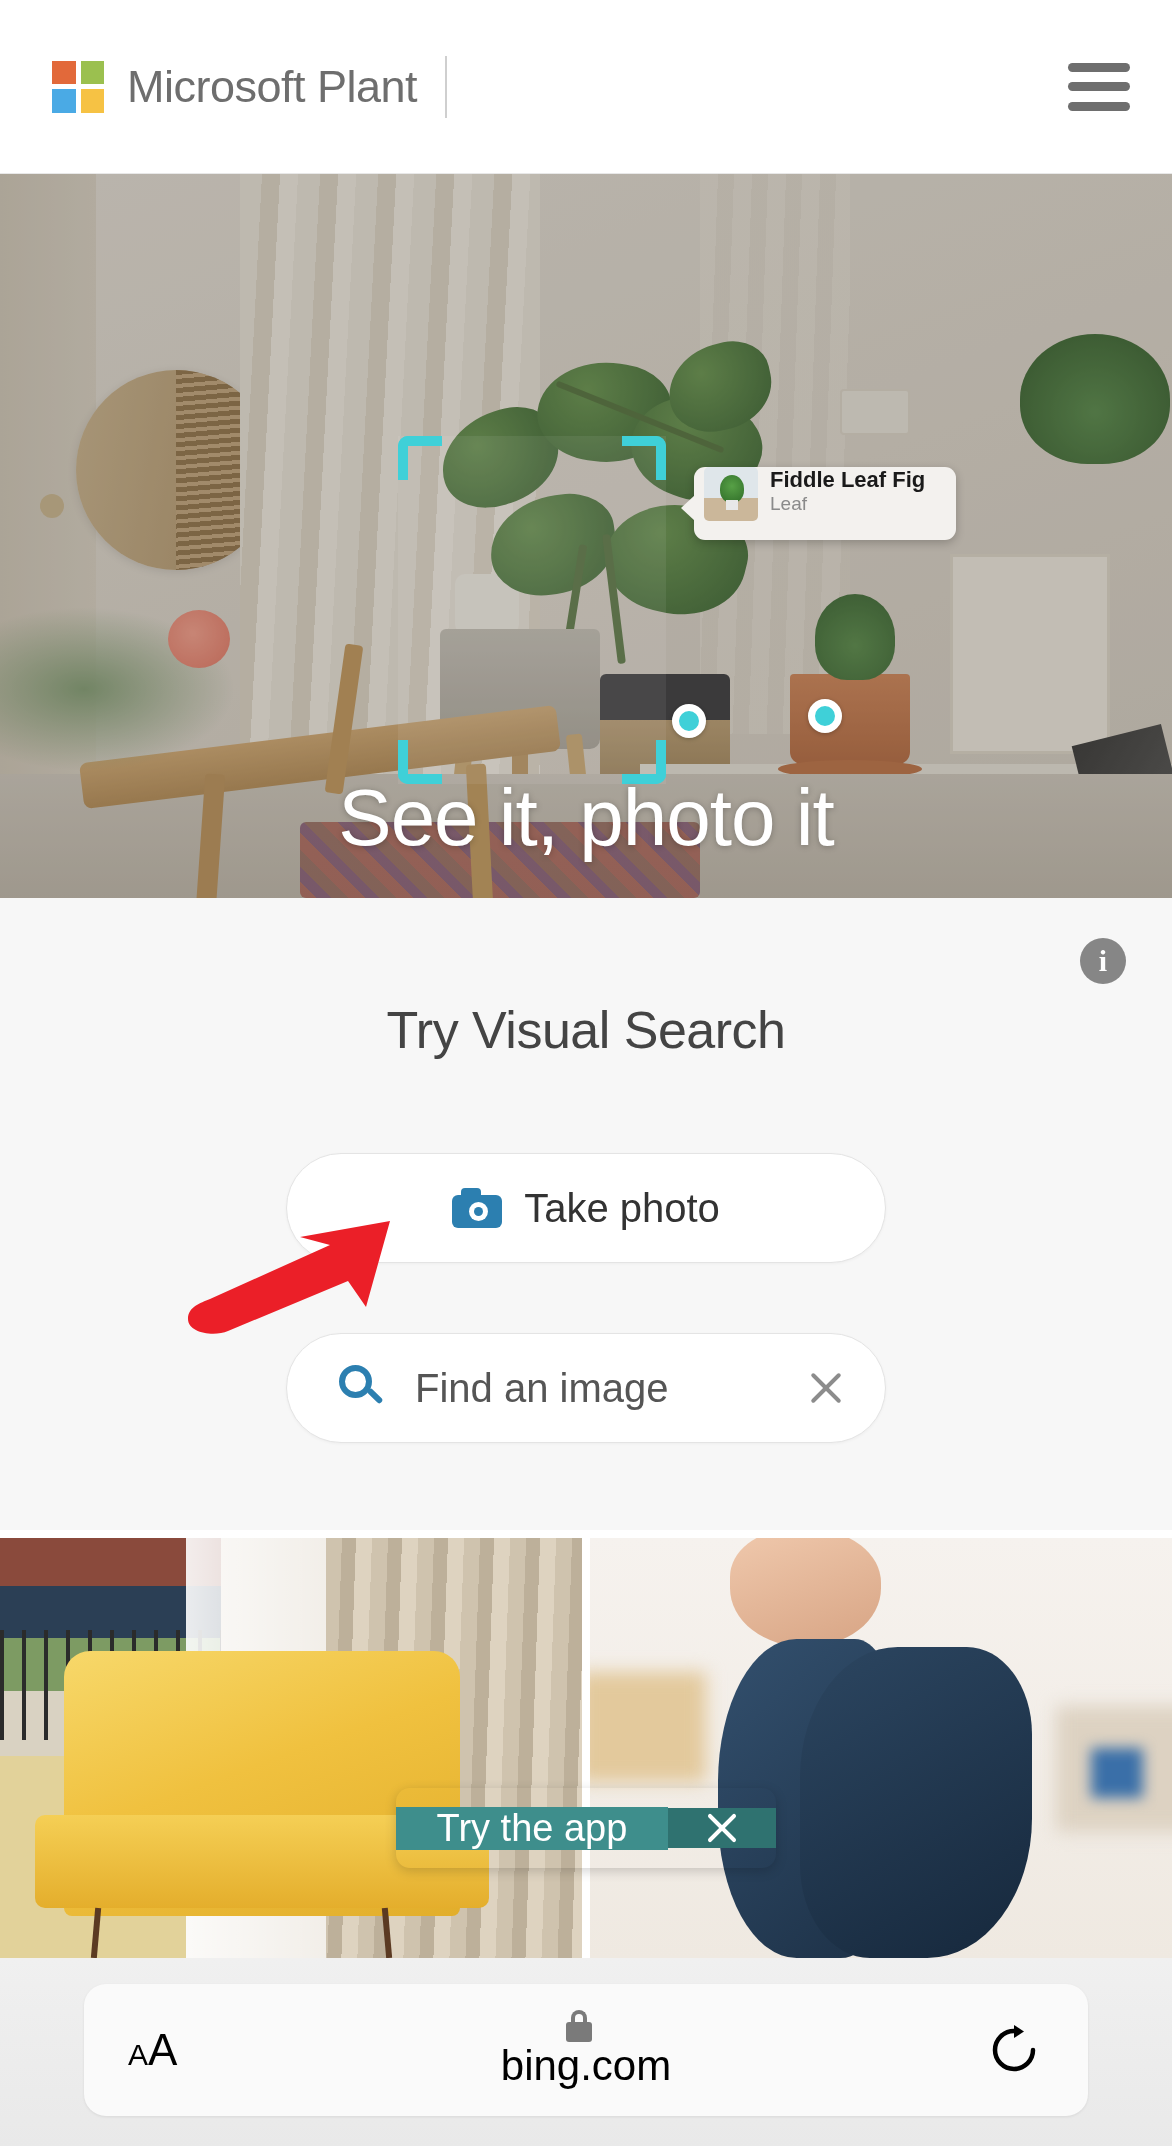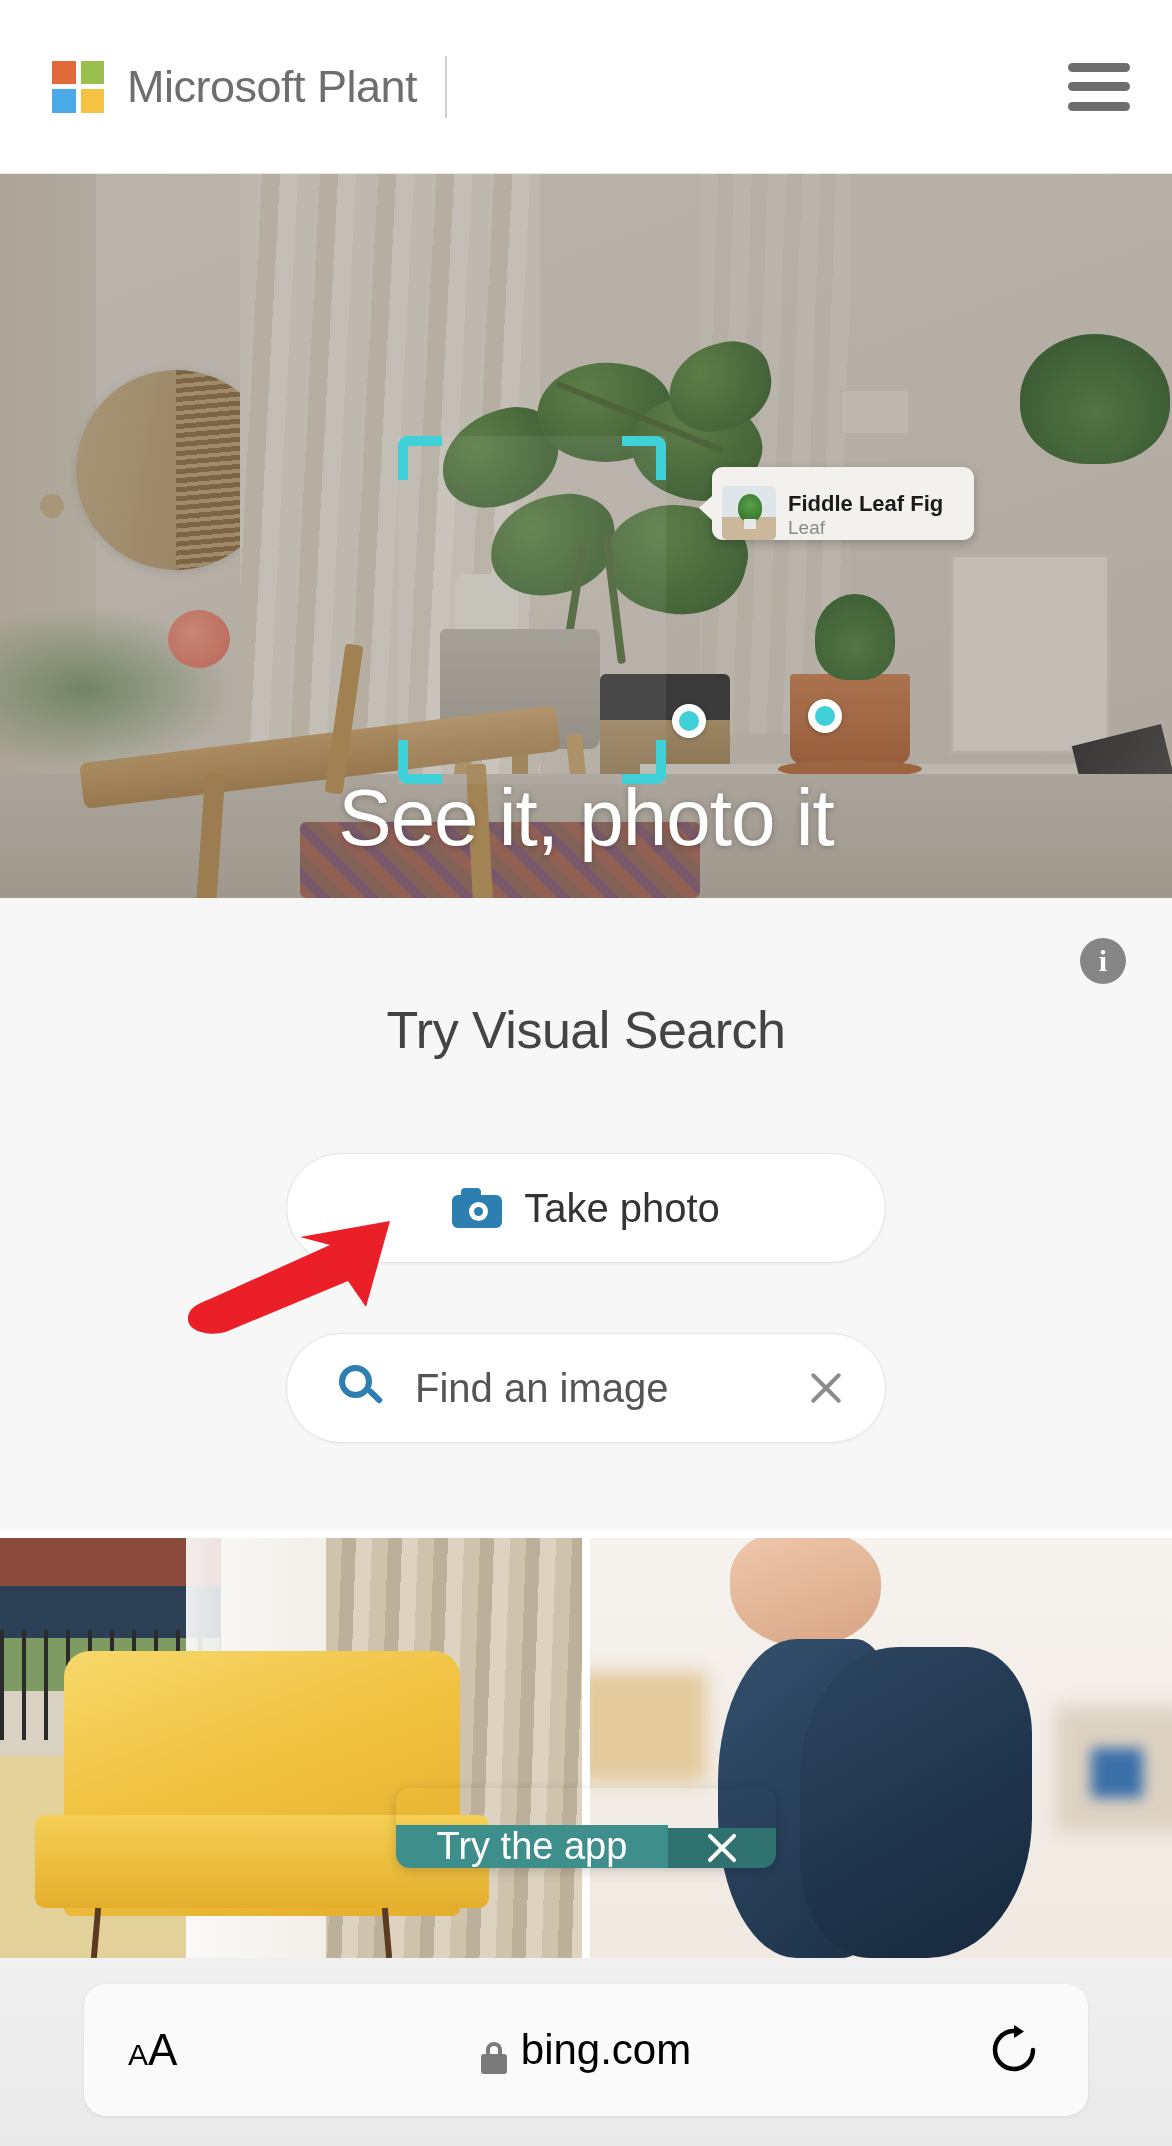--- a/index.html
+++ b/index.html
@@ -108,22 +108,22 @@
   .br-br { border-left:none; border-top:none; border-radius:0 0 10px 0; }
 
   .sel-region { position:absolute; left:398px; top:262px; width:268px; height:348px;
                 background: rgba(255,255,255,0.07); }
 
   .dot { position:absolute; width:34px; height:34px; border-radius:50%;
          background:#3fd0d8; border:7px solid #ffffff; box-shadow:0 1px 4px rgba(0,0,0,.25); }
 
   
   .tag-card {
-    position:absolute; left:712px; top:293px; width:262px; height:73px;
-    background:#f3f1ee; border-radius:11px; display:flex; align-items:flex-end;
+    position:absolute; left:694px; top:293px; width:262px; height:73px;
+    background:#f3f1ee; border-radius:11px; display:flex; align-items:flex-start;
     box-shadow: 0 3px 10px rgba(0,0,0,.22);
   }
   .tag-card::before {
     content:""; position:absolute; left:-13px; top:28px;
     border-top:13px solid transparent; border-bottom:13px solid transparent;
     border-right:14px solid #f3f1ee;
   }
   .tag-thumb { width:54px; height:54px; margin-left:10px; border-radius:5px; flex:none;
     background: linear-gradient(180deg,#dfe6ea 0 58%, #cbb79a 58% 100%);
     position:relative; overflow:hidden; }
@@ -220,21 +220,21 @@
   .sp-shoe2 { position:absolute; left:36%; top:26%; width:40%; height:74%;
      background: linear-gradient(150deg,#2c4661,#16283c); border-radius: 42% 28% 45% 30%; }
   .sp-inner { position:absolute; left:40%; top:30%; width:26%; height:62%;
      background: linear-gradient(160deg,#d9ae7e,#c3976a); border-radius: 45% 28% 45% 30%; }
   .sp-heel { position:absolute; left:24%; top:56%; width:9%; height:22%;
      background: linear-gradient(180deg,#c79a63,#a87e49); border-radius: 4px; transform: rotate(8deg); }
 
   
   .app-banner {
     position:absolute; left:396px; top:1788px; width:380px; height:80px;
-    border-radius:14px; overflow:hidden; display:flex; align-items:flex-end;
+    border-radius:14px; overflow:hidden; display:flex; align-items:center;
     box-shadow: 0 3px 12px rgba(0,0,0,.18);
   }
   .app-banner-main { flex:1; background:#3e8e8c; display:flex; align-items:center; justify-content:center; }
   .app-banner-label { color:#ffffff; font-size:38px; }
   .app-banner-close { width:108px; background:#2f7270; display:flex; align-items:center; justify-content:center; }
   .banner-x { position:relative; width:40px; height:40px; }
   .banner-x::before, .banner-x::after {
      content:""; position:absolute; left:50%; top:50%; width:38px; height:4px;
      background:#ffffff; border-radius:2px; }
   .banner-x::before { transform: translate(-50%,-50%) rotate(45deg); }
@@ -246,21 +246,21 @@
     background: linear-gradient(180deg,#f0f0f0,#e9e9e9);
   }
   .url-field {
     position:absolute; left:84px; top:26px; width:1004px; height:132px;
     background:#fafafa; border-radius:22px; display:flex; align-items:center;
     box-shadow: 0 1px 3px rgba(0,0,0,.08);
   }
   .aa-btn { position:absolute; left:44px; display:flex; align-items:baseline; color:#000000; }
   .aa-small { font-size:30px; }
   .aa-large { font-size:44px; }
-  .url-center { position:absolute; left:0; width:100%; display:flex; align-items:flex-end; justify-content:center; }
+  .url-center { position:absolute; left:0; width:100%; display:flex; align-items:center; justify-content:center;flex-direction:column; }
   .lock-icon { position:relative; width:26px; height:32px; margin-right:14px; }
   .lock-body { position:absolute; left:0; bottom:0; width:26px; height:20px; background:#7a7a7a; border-radius:3px; }
   .lock-shackle { position:absolute; left:5px; top:0; width:16px; height:16px;
       border:4px solid #7a7a7a; border-bottom:none; border-radius:9px 9px 0 0; }
   .url-text { font-size:42px; color:#000000; }
   .reload-btn { position:absolute; right:48px; width:52px; height:52px; }
 </style>
 </head>
 <body>
 

